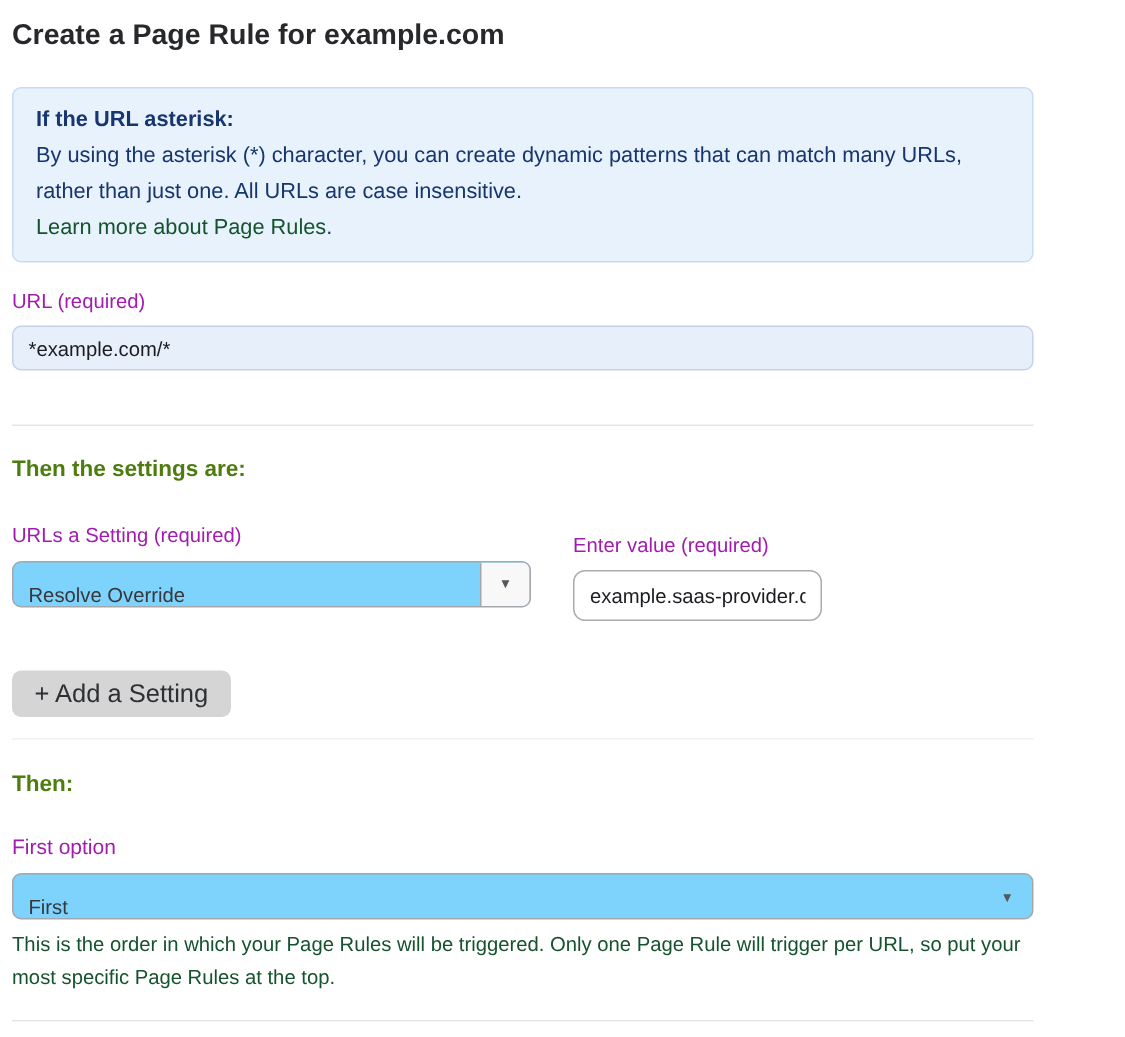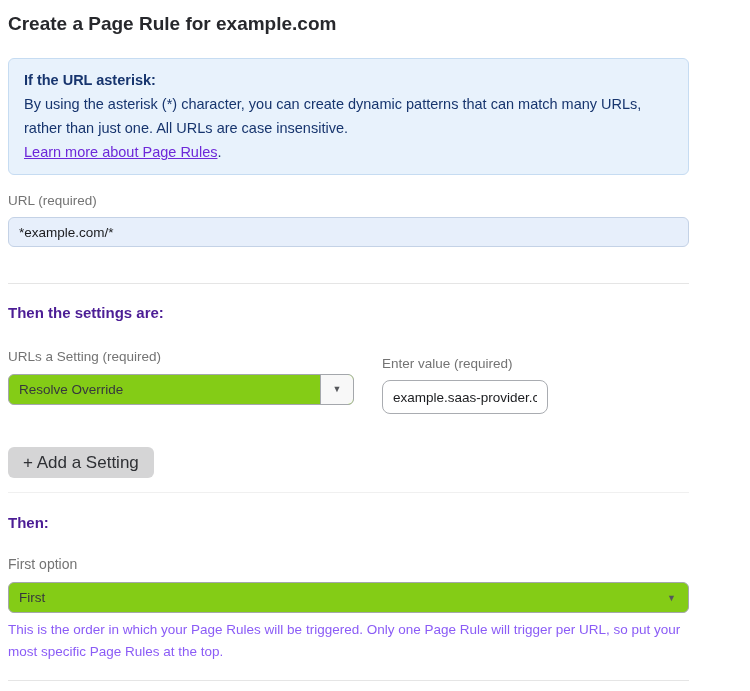--- a/index.html
+++ b/index.html
@@ -12,58 +12,58 @@
   .info-box {
     background: #e8f2fc;
     border: 1px solid #c6dcf2;
     border-radius: 6px;
     padding: 9px 15px 10px 15px;
     font-size: 14.5px;
     line-height: 24px;
     color: #17356e;
   }
   .info-heading { font-weight: 700; }
-  .info-link { color: #6d28d9; text-decoration: underline; cursor: pointer; }
+  .info-link { color: #14532d; cursor: pointer; }
   .info-suffix { color: #17356e; }
 
-  .field-label { display: block; font-size: 13.5px; color: #737373; line-height: 17px; }
+  .field-label { display: block; font-size: 13.5px; color: #a21caf; line-height: 17px; }
   .lbl-url { margin-top: 17px; }
 
   .url-input {
     margin-top: 8px;
     width: 100%;
     height: 30px;
     background: #e7effb;
     border: 1px solid #c4d2e6;
     border-radius: 6px;
     padding: 0 10px;
     font-family: "Liberation Sans", sans-serif;
     font-size: 13.5px;
     color: #1b1c1f;
   }
 
   .divider { border: none; border-top: 1px solid #e5e5e5; margin-top: 36px; }
   .divider.light { border-top-color: #f0f0f0; }
 
-  .section-heading { font-size: 15px; font-weight: 700; color: #4c1d95; line-height: 19px; }
+  .section-heading { font-size: 15px; font-weight: 700; color: #4d7c0f; line-height: 19px; }
   .h-settings { margin-top: 19px; }
   .h-order { margin-top: 20px; }
 
   .settings-row { display: flex; align-items: flex-start; margin-top: 26px; }
   .col-setting { width: 346px; }
   .col-value { margin-left: 28px; padding-top: 7px; }
 
   .select-box {
     margin-top: 9px;
     height: 31px;
-    background: #84cc16;
+    background: #7dd3fc;
     border: 1px solid #a4a7ac;
     border-radius: 6px;
     display: flex;
-    align-items: center;
+    align-items: flex-end;
     cursor: pointer;
     position: relative;
     overflow: hidden;
   }
   .select-value { flex: 1; padding: 0 10px; font-size: 13.5px; color: #36383d; white-space: nowrap; overflow: hidden; }
   .caret-seg {
     width: 33px;
     align-self: stretch;
     border-left: 1px solid #a4a7ac;
     background: #f8f8f8;
@@ -95,21 +95,21 @@
     border-radius: 6px;
     font-family: "Liberation Sans", sans-serif;
     font-size: 17px;
     color: #2e3034;
     cursor: pointer;
   }
   .add-btn { margin-top: 33px; }
 
   .lbl-order { margin-top: 24px; font-size: 14px; }
 
-  .help-text { margin-top: 6px; font-size: 13.5px; line-height: 22px; color: #8b5cf6; }
+  .help-text { margin-top: 6px; font-size: 13.5px; line-height: 22px; color: #14532d; }
 
   .divider.bottom { margin-top: 17px; }
 </style>
 </head>
 <body>
 
 <div class="page">
 
   <h1 class="page-title">Create a Page Rule for example.com</h1>
 

